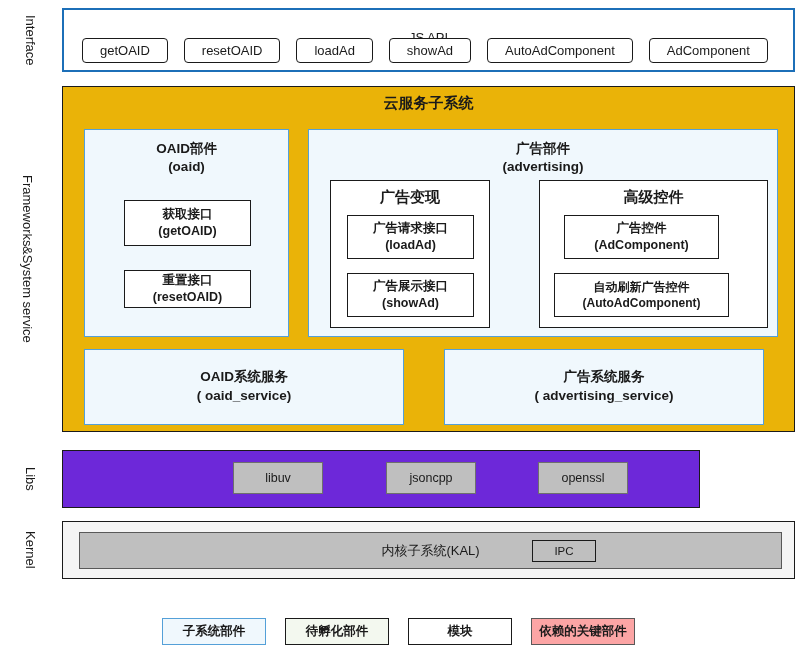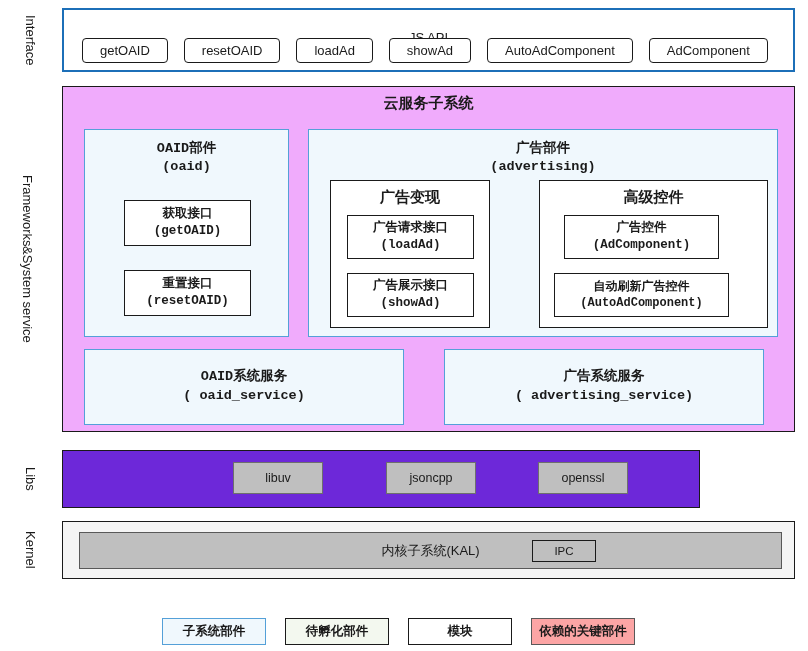--- a/index.html
+++ b/index.html
@@ -26,21 +26,21 @@
     display:flex; justify-content:space-between;
   }
   .api-btn {
     border:1.5px solid #1a1a1a; border-radius:4px; background:#fff;
     height:25px; display:flex; align-items:center; justify-content:center;
     font-size:13px; padding:0 17px; white-space:nowrap;
   }
   
   .frameworks-box {
     position:absolute; left:62px; top:86px; width:733px; height:346px;
-    border:1.5px solid #1a1a1a; background:#f0abfc;font-family:Liberation Mono, monospace;
+    border:1.5px solid #1a1a1a; background:#eab308;
   }
   .cloud-title {
     position:absolute; top:7px; left:0; width:100%; text-align:center;
     font-size:15px; font-weight:bold;
   }
   .panel {
     position:absolute; background:#f0f8fd; border:1.5px solid #54a0d8;
   }
   .panel-title {
     padding-top:10px; text-align:center; font-weight:bold; font-size:13.5px; line-height:1.35;
@@ -130,21 +130,21 @@
 
     <div class="panel" style="left:21px; top:42px; width:205px; height:208px;">
       <div class="panel-title">
         <span style="display:block;">OAID部件</span>
         <span style="display:block;">(oaid)</span>
       </div>
       <div class="mod" style="left:39px; top:70px; width:127px; height:46px;">
         <span>获取接口</span>
         <span>(getOAID)</span>
       </div>
-      <div class="mod" style="left:39px; top:140px; width:127px; height:46px;">
+      <div class="mod" style="left:39px; top:140px; width:127px; height:38px;">
         <span>重置接口</span>
         <span>(resetOAID)</span>
       </div>
     </div>
 
     <div class="panel" style="left:245px; top:42px; width:470px; height:208px;">
       <div class="panel-title">
         <span style="display:block;">广告部件</span>
         <span style="display:block;">(advertising)</span>
       </div>

